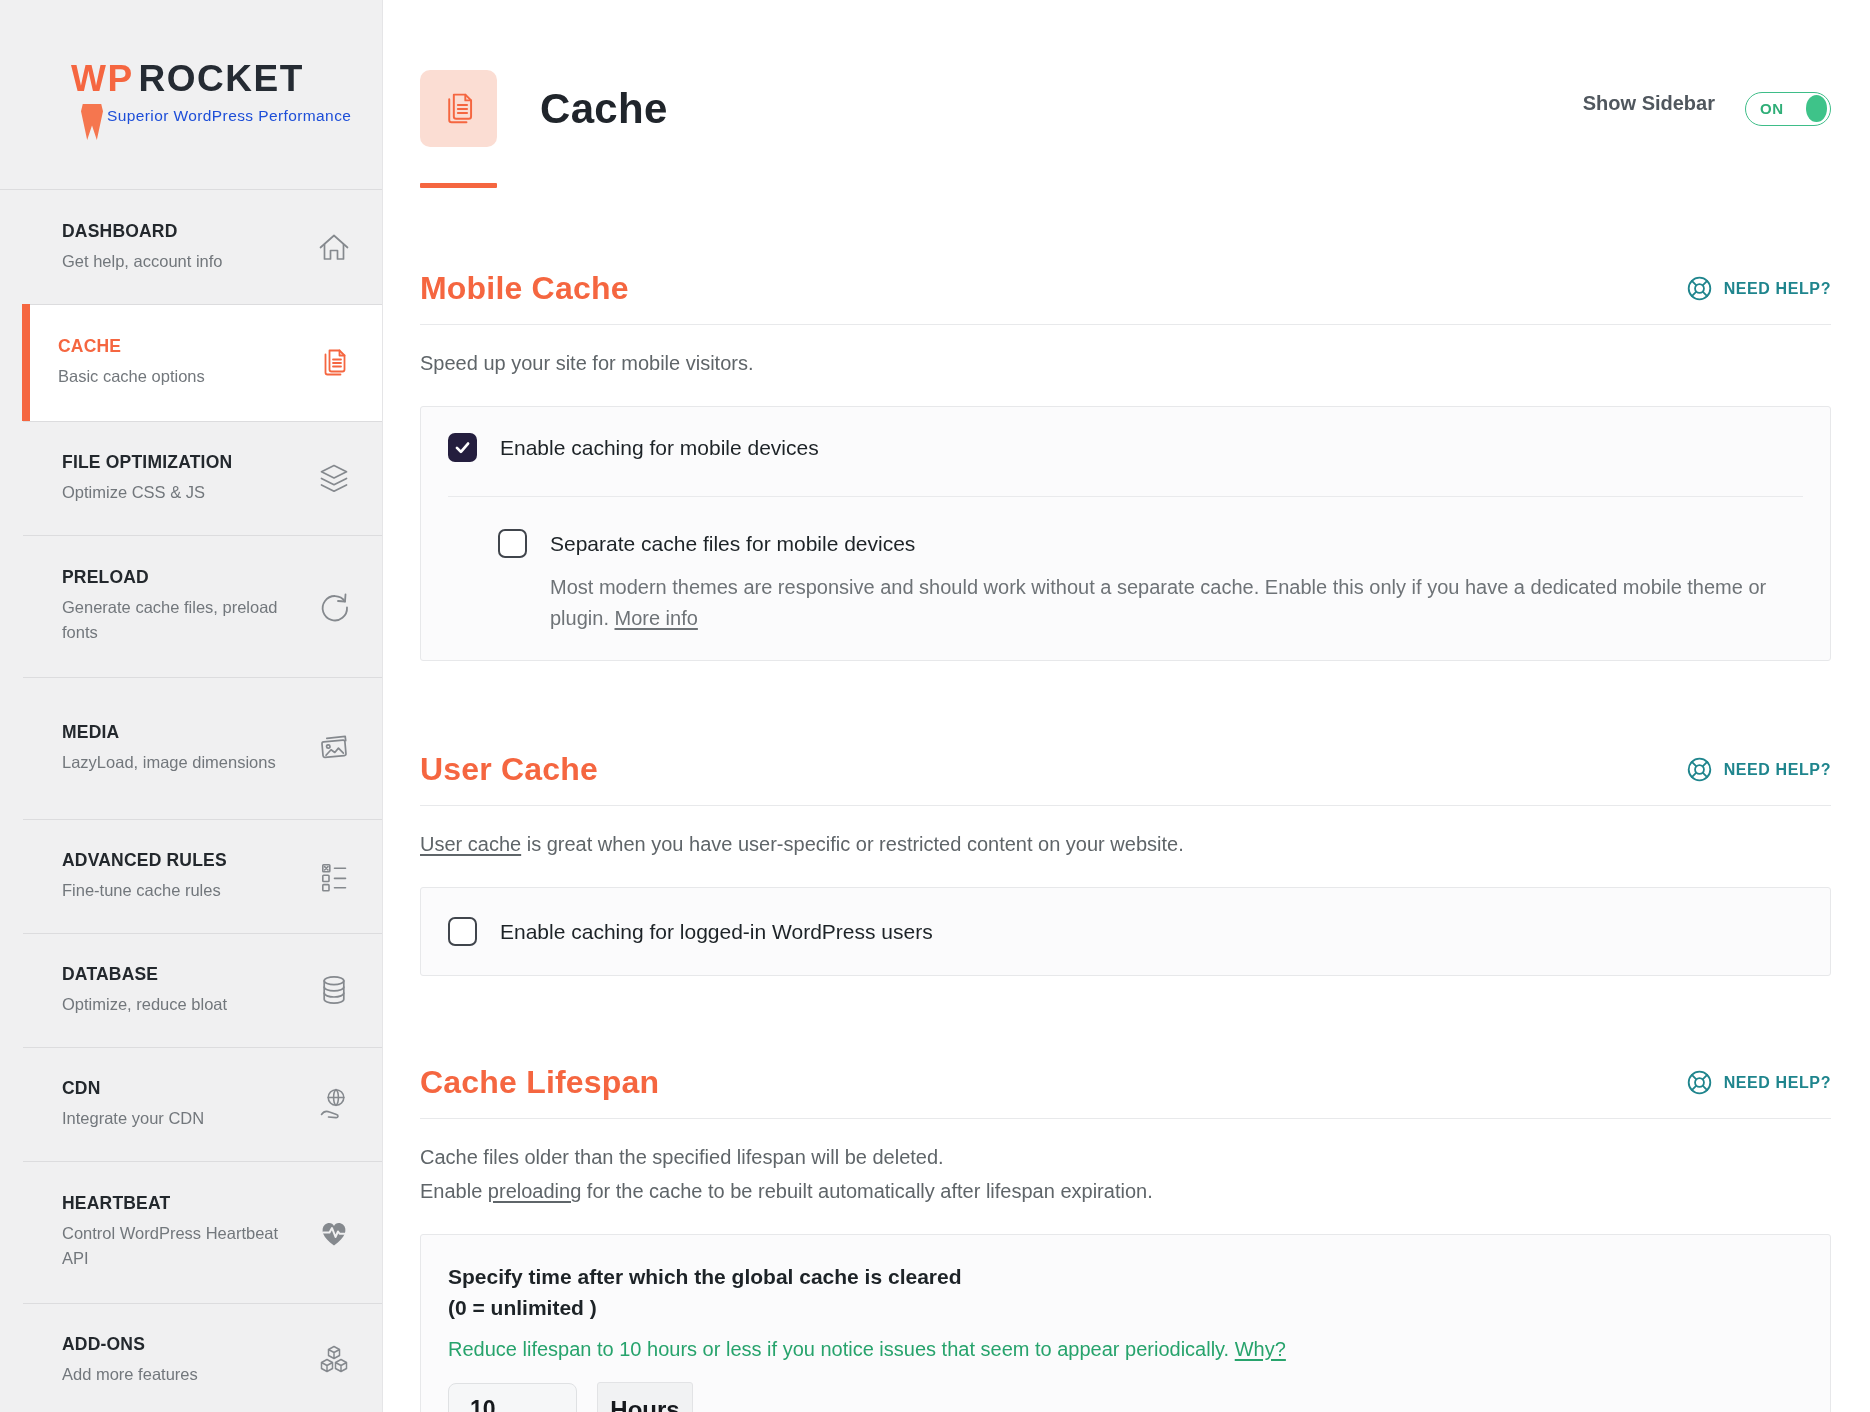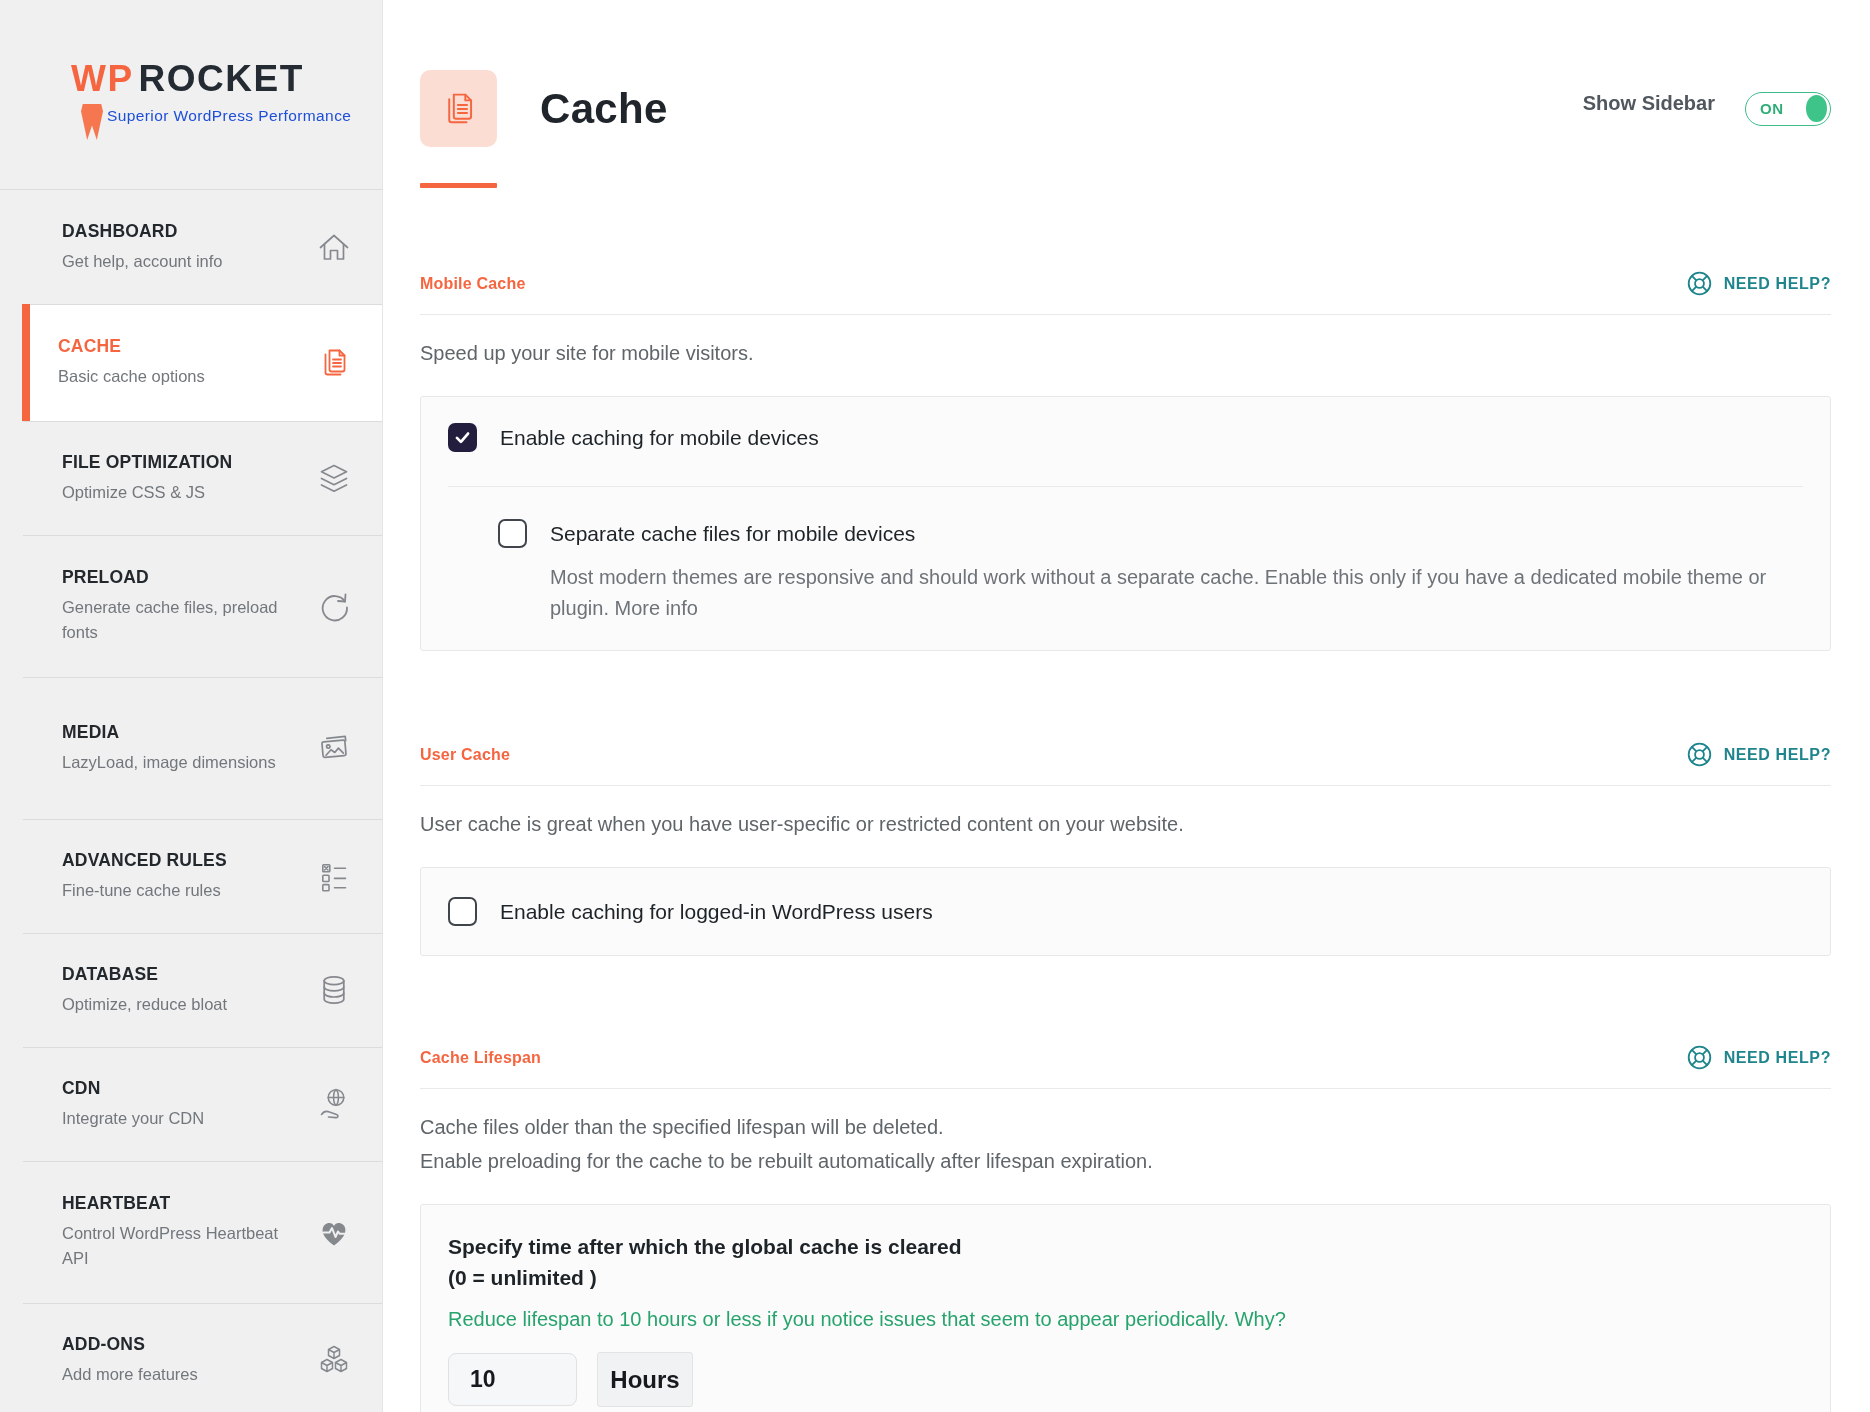--- a/index.html
+++ b/index.html
@@ -43,26 +43,26 @@
   .toggle { width:86px; height:34px; border:1.5px solid #3ebd88; border-radius:17px; background:#fff;
     display:flex; align-items:center; padding:0 3px 0 14px; cursor:pointer;gap:22px; }
   .toggle-on { color:#2fae77; font-weight:bold; font-size:15px; letter-spacing:0.5px; }
   .toggle-knob { margin-left:auto; width:27px; height:27px; border-radius:50%; background:#3ec389; }
   .tab-underline { width:77px; height:5px; background:#f56640; margin-top:36px; border-radius:1px; }
 
   .section-mobile { margin-top:82px; }
   .section-user { margin-top:90px; }
   .section-lifespan { margin-top:88px; }
   .section-head { display:flex; align-items:center; justify-content:space-between; padding-bottom:17px; border-bottom:1px solid #e8e9eb; }
-  .section-title { font-size:16px; font-weight:bold; color:#f56640; letter-spacing:0.2px; }
+  .section-title { font-size:32px; font-weight:bold; color:#f56640; letter-spacing:0.2px; }
   .need-help { display:flex; align-items:center; cursor:pointer; }
   .need-help svg { width:27px; height:27px; margin-right:11px; }
   .need-help-label { font-size:16px; font-weight:bold; color:#1f858d; letter-spacing:0.6px; }
   .section-desc { margin-top:21px; font-size:20px; color:#5f6569; line-height:34px; }
-  .inline-link { text-underline-offset:3px; cursor:pointer; }
+  .inline-link { text-decoration:underline; text-underline-offset:3px; cursor:pointer; }
 
   .fieldset { margin-top:26px; background:#fbfbfc; border:1px solid #e7e8ea; border-radius:3px; padding:26px 27px; }
   .fieldset.single { padding:29px 27px; }
   .fieldset.lifespan { padding:26px 27px 16px; }
   .check-row { display:flex; align-items:center; }
   .checkbox { width:29px; height:29px; border-radius:7px; flex-shrink:0; cursor:pointer; }
   .checkbox.checked { background:#241e3e; display:flex; align-items:center; justify-content:center; }
   .checkbox.checked svg { width:23px; height:23px; }
   .checkbox.unchecked { background:#fff; border:2.5px solid #40454c; }
   .check-label { margin-left:23px; font-size:21px; color:#1d2327; cursor:pointer; }

